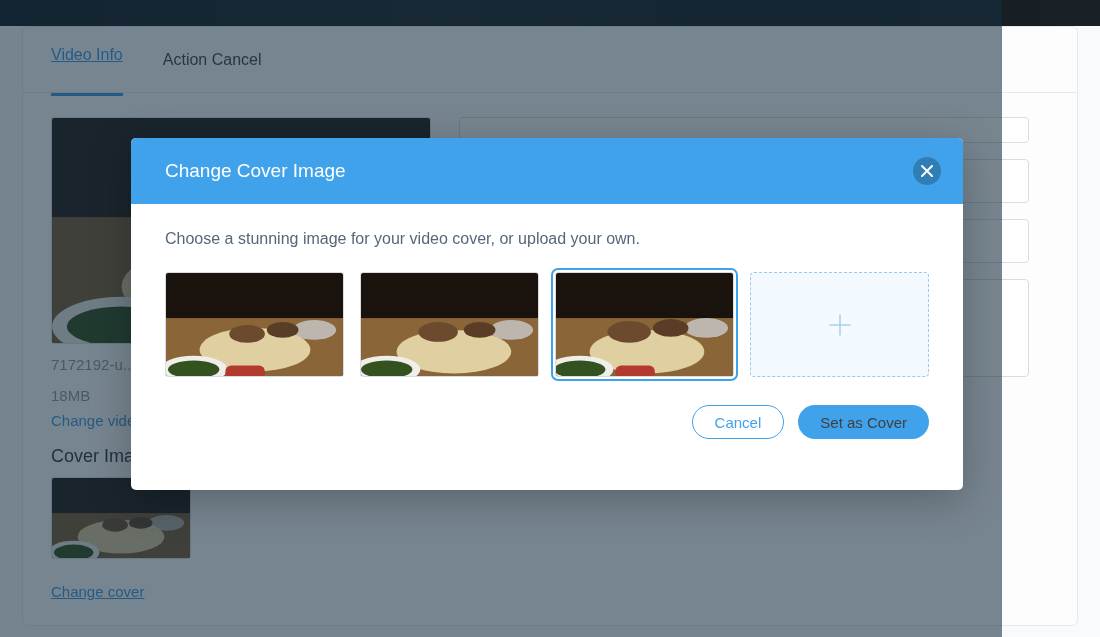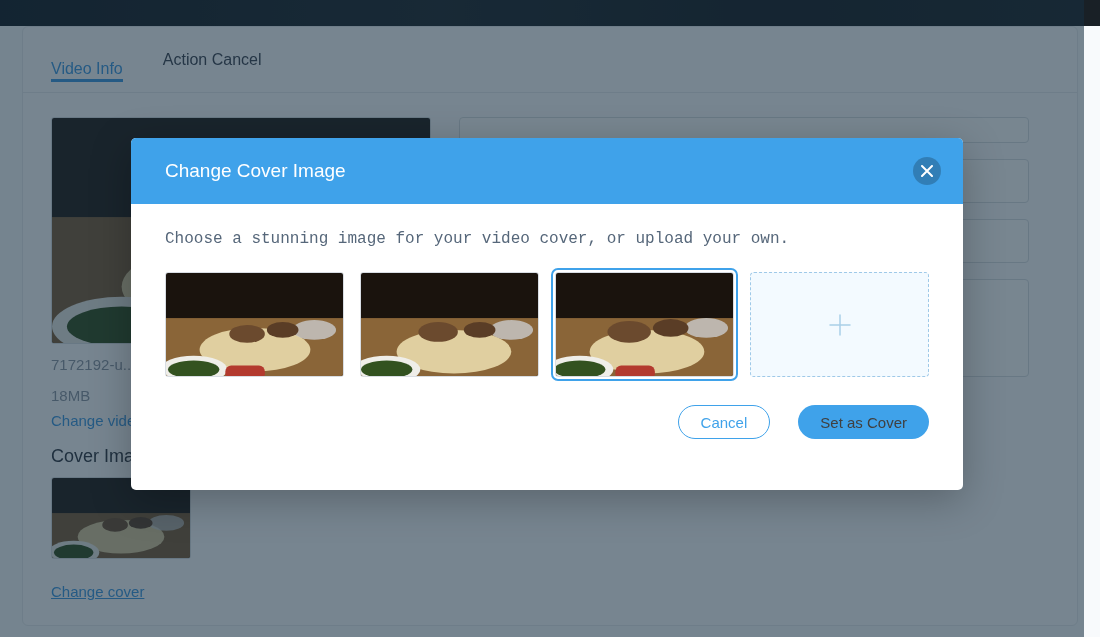--- a/index.html
+++ b/index.html
@@ -36,21 +36,22 @@
     .tab {
       font-size: 16px;
       color: #3a4150;
       padding: 22px 0;
       cursor: pointer;
     }
     .tab.active {
       color: #3b97e3;
       border-bottom: 3px solid #3b97e3;
       margin-bottom: -1px;
-      padding-bottom: 1px;
+      padding-bottom: 29px;
+      text-decoration: underline;
     }
     
     .card-body {
       padding: 24px 28px;
       display: flex;
       gap: 28px;
     }
     .left-col { width: 380px; }
     .thumb-box {
       width: 380px; height: 227px;
@@ -95,21 +96,21 @@
       font-size: 15px;
       width: 570px;
       line-height: 1.5;
     }
     .field.tall { height: 98px; }
 
     
     .overlay {
       position: absolute;
       inset: 0;
-      width: 1084px; height: 637px;
+      width: 1002px; height: 637px;
       background: rgba(22, 46, 64, 0.58);
     }
     .modal {
       position: absolute;
       left: 131px;
       top: 138px;
       width: 832px;
       height: 352px;
       background: #fff;
       border-radius: 5px;
@@ -127,21 +128,21 @@
     .modal-title { color: #fff; font-size: 19px; font-weight: 400; }
     .close-btn {
       width: 28px; height: 28px;
       border-radius: 50%;
       background: rgba(0,0,0,0.22);
       display: flex; align-items: center; justify-content: center;
       cursor: pointer;
     }
     .close-btn svg { width: 12px; height: 12px; }
 
-    .modal-body { padding: 26px 34px 0 34px; font-family: Liberation Mono, monospace; }
+    .modal-body { padding: 26px 34px 0 34px; }
     .modal-desc { color: #56677a; font-size: 16px; }
 
     .thumbs-row {
       display: flex;
       gap: 16px;
       margin-top: 24px;
     }
     .thumb {
       width: 179px; height: 105px;
       border: 1px solid #d8dde3;
@@ -160,21 +161,21 @@
       border-radius: 4px;
       background: #f3faff;
       display: flex; align-items: center; justify-content: center;
       cursor: pointer;
     }
     .upload-slot svg { width: 28px; height: 28px; }
 
     .modal-footer {
       display: flex;
       justify-content: flex-end;
-      gap: 28px;
+      gap: 14px;
       padding: 28px 34px 0 0;
     }
     .btn {
       height: 34px;
       padding: 0 22px;
       border-radius: 18px;
       font-size: 15px;
       display: inline-flex;
       align-items: center;
       justify-content: center;

